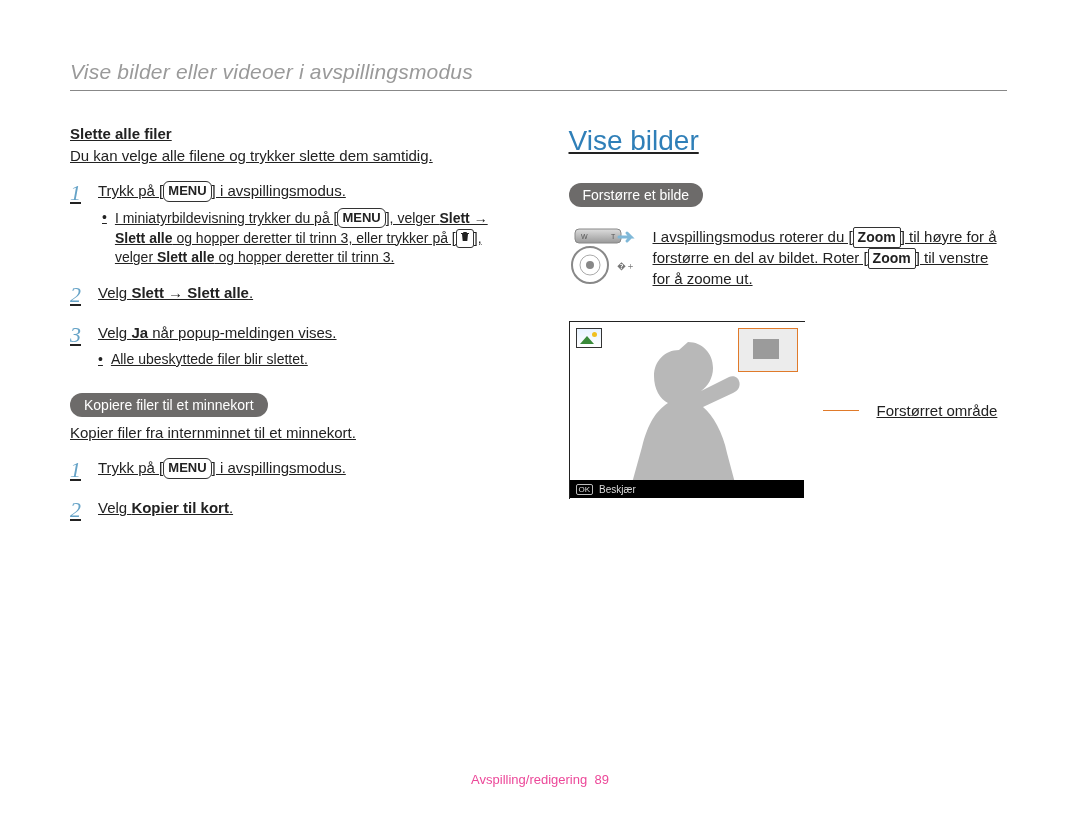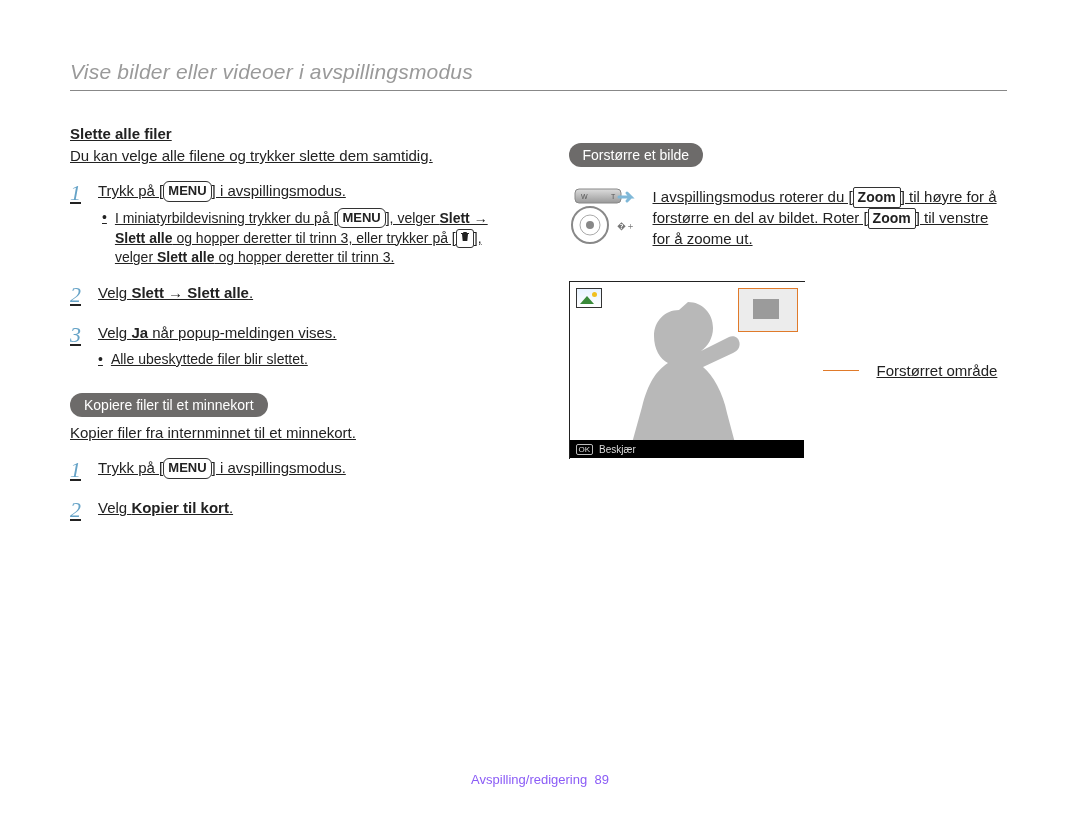--- a/index.html
+++ b/index.html
@@ -30,21 +30,21 @@
   .silhouette { position: absolute; left: 0; top: 0; width: 236px; height: 178px; }
   .thumb { position: absolute; top: 6px; left: 6px; width: 26px; height: 20px; border: 1px solid #333; background: linear-gradient(#e8f3ff, #fff); }
   .thumb::before { content:""; position:absolute; left:3px; bottom:3px; width:0; height:0; border-left:7px solid transparent; border-right:7px solid transparent; border-bottom:8px solid #3a8a3a; }
   .thumb::after { content:""; position:absolute; right:4px; top:3px; width:5px; height:5px; border-radius:50%; background:#f0c020; }
   .pip { position: absolute; top: 6px; right: 6px; width: 60px; height: 44px; border: 1.5px solid #e07a2a; background: rgba(200,200,200,0.35); }
   .pip-inner { position:absolute; left:14px; top:10px; width:26px; height:20px; background:#9b9b9b; }
   .bottombar { position:absolute; left:0; bottom:0; right:0; height:18px; background:#000000; color:#ddd; font-size:10px; display:flex; align-items:center; gap:6px; padding-left:6px; }
   .okbox { display:inline-block; border:1px solid #bbb; border-radius:2px; font-size:8px; padding:0 2px; color:#ddd; }
   .callout-line { width: 36px; height: 1px; background: #e07a2a; }
   .callout-text { font-size: 15px; text-align: center; }
-  .footer { position: absolute; bottom: 28px; left: 0; right: 0; text-align: center; font-size: 13px; color: #8b5cf6; }
+  .footer { position: absolute; bottom: 28px; left: 0; right: 0; text-align: center; font-size: 13px; color: #ec4899; }
 </style>
 </head>
 <body>
 
 <div class="page">
   <div class="breadcrumb">Vise bilder eller videoer i avspillingsmodus</div>
   <div class="hr"></div>
 
   <div class="cols">
 
@@ -97,20 +97,21 @@
 
       <div class="step">
         <div class="step-num">2</div>
         <div class="step-body">
           <span>Velg </span><b>Kopier til kort</b><span>.</span>
         </div>
       </div>
     </div>
 
     <div class="col">
+      <div class="bigblue">Vise bilder</div>
 
       <div class="pill first">Forstørre et bilde</div>
 
       <div class="zoomrow">
         <div class="zoomimg">
           <svg width="66" height="62" viewBox="0 0 66 62">
             <defs>
               <linearGradient id="g1" x1="0" y1="0" x2="0" y2="1">
                 <stop offset="0" stop-color="#ddd"></stop>
                   <stop offset="1" stop-color="#999"></stop>

